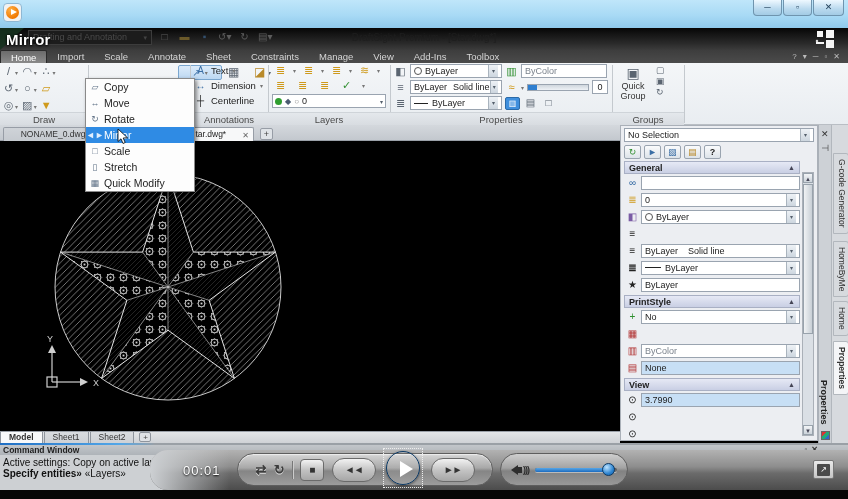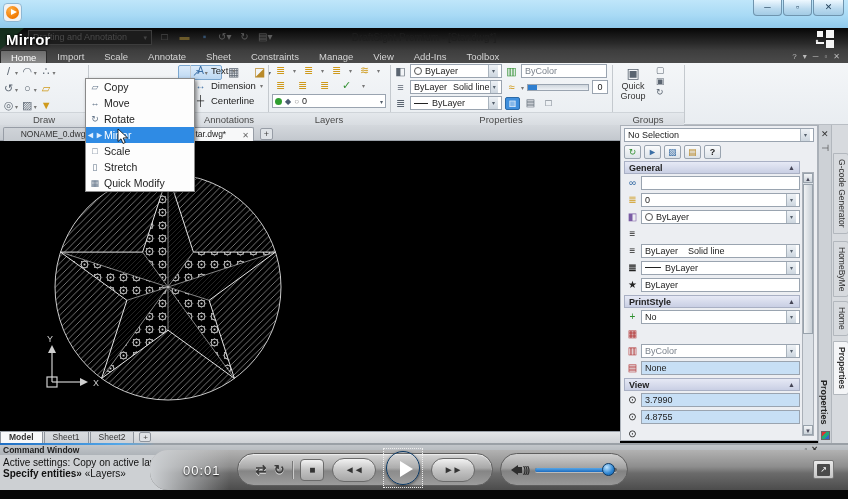--- a/index.html
+++ b/index.html
@@ -607,23 +607,20 @@
       <span class="up">▲</span>
     </div>
     <div class="prow">
         <span class="ric">⊙</span>
       <div class="fld blue">
           <span>3.7990</span>
         </div>
       </div>
     <div class="prow">
         <span class="ric">⊙</span>
-      <div class="fld blue">
-          <span>4.8755</span>
-        </div>
       </div>
     <div class="prow">
         <span class="ric">⊙</span>
       </div>
 
     <div id="pal-scroll">
       <span class="a" style="top:0;">▲</span>
       <div class="thumb"></div>
       <span class="a" style="bottom:0;">▼</span>
     </div>

